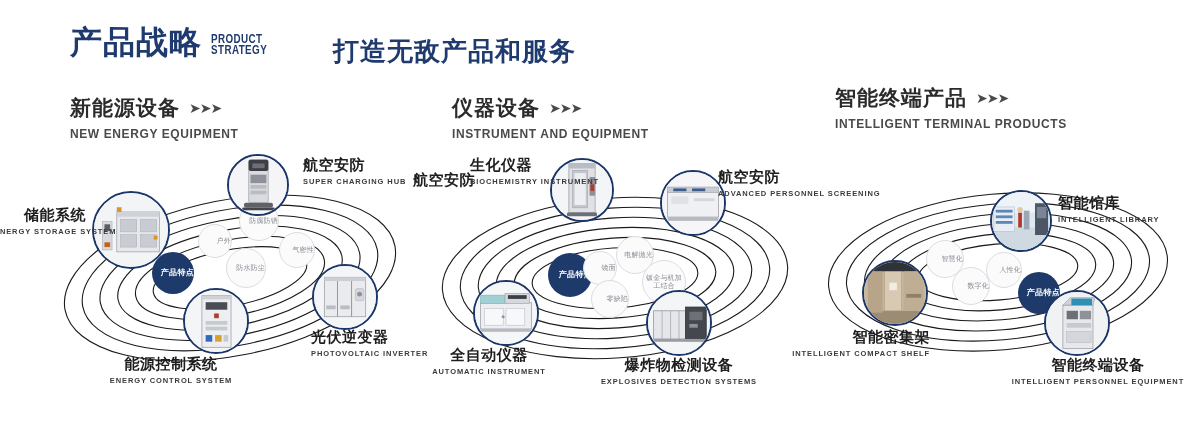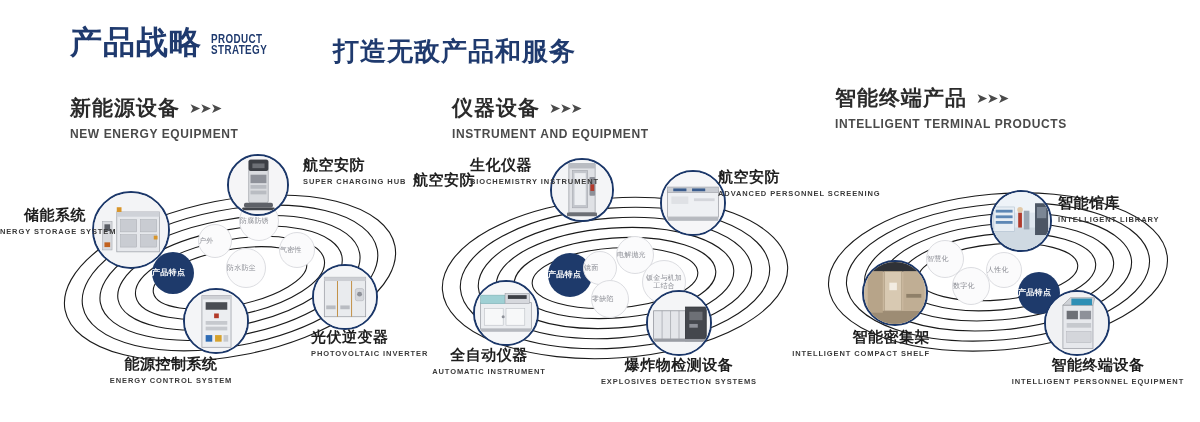--- a/index.html
+++ b/index.html
@@ -42,21 +42,21 @@
     position:absolute;border-radius:50%;
     border:2px solid #1b3769;overflow:hidden;background:#e9ecf1;
     box-sizing:border-box;
   }
   .node .art{position:absolute;inset:0;}
 
   
   .feat{
     position:absolute;border-radius:50%;
     border:1px solid #dcdde1;background:#fbfbfc;
-    display:flex;align-items:center;justify-content:flex-start;
+    display:flex;align-items:center;justify-content:flex-end;
     text-align:center;color:#8b8d94;font-size:7px;line-height:8.5px;
     letter-spacing:.2px;box-sizing:border-box;
   }
   .feat.core{
     background:#1e3a6b;border:none;color:#ffffff;font-weight:bold;
     font-size:8px;line-height:9.5px;letter-spacing:.3px;
   }
 
   
   .cap{position:absolute;color:#2b2b2b;}

